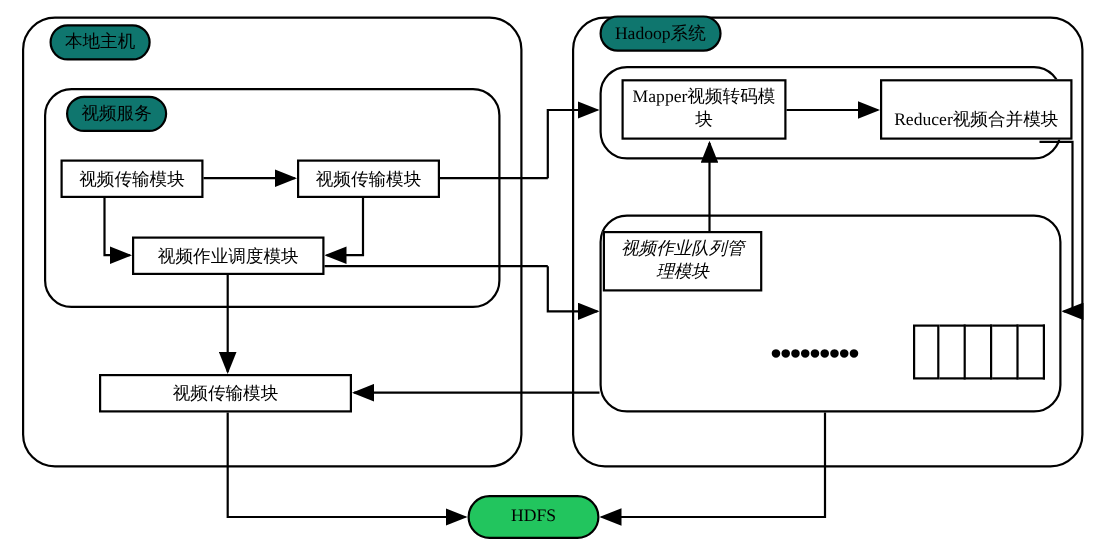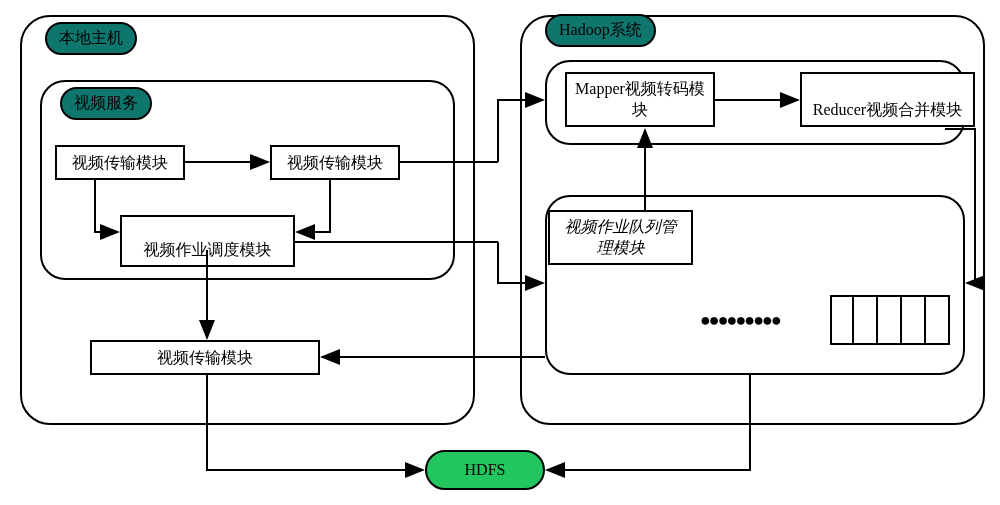--- a/index.html
+++ b/index.html
@@ -92,21 +92,21 @@
 </div>
 
 <div class="box" style="left:55px; top:145px; width:130px; height:35px;">
   <span>视频传输模块</span>
 </div>
 
 <div class="box" style="left:270px; top:145px; width:130px; height:35px;font-family:Liberation Mono, monospace;">
   <span>视频传输模块</span>
 </div>
 
-<div class="box" style="left:120px; top:215px; width:175px; height:52px;">
+<div class="box" style="left:120px; top:215px; width:175px; height:35px;">
   <span>视频作业调度模块</span>
 </div>
 
 <div class="box" style="left:90px; top:340px; width:230px; height:35px;">
   <span>视频传输模块</span>
 </div>
 
 <div class="container container-outer" style="left:520px; top:15px; width:465px; height:410px;"></div>
 <div class="label-pill" style="left:545px; top:14px;">
   <span>Hadoop系统</span>

